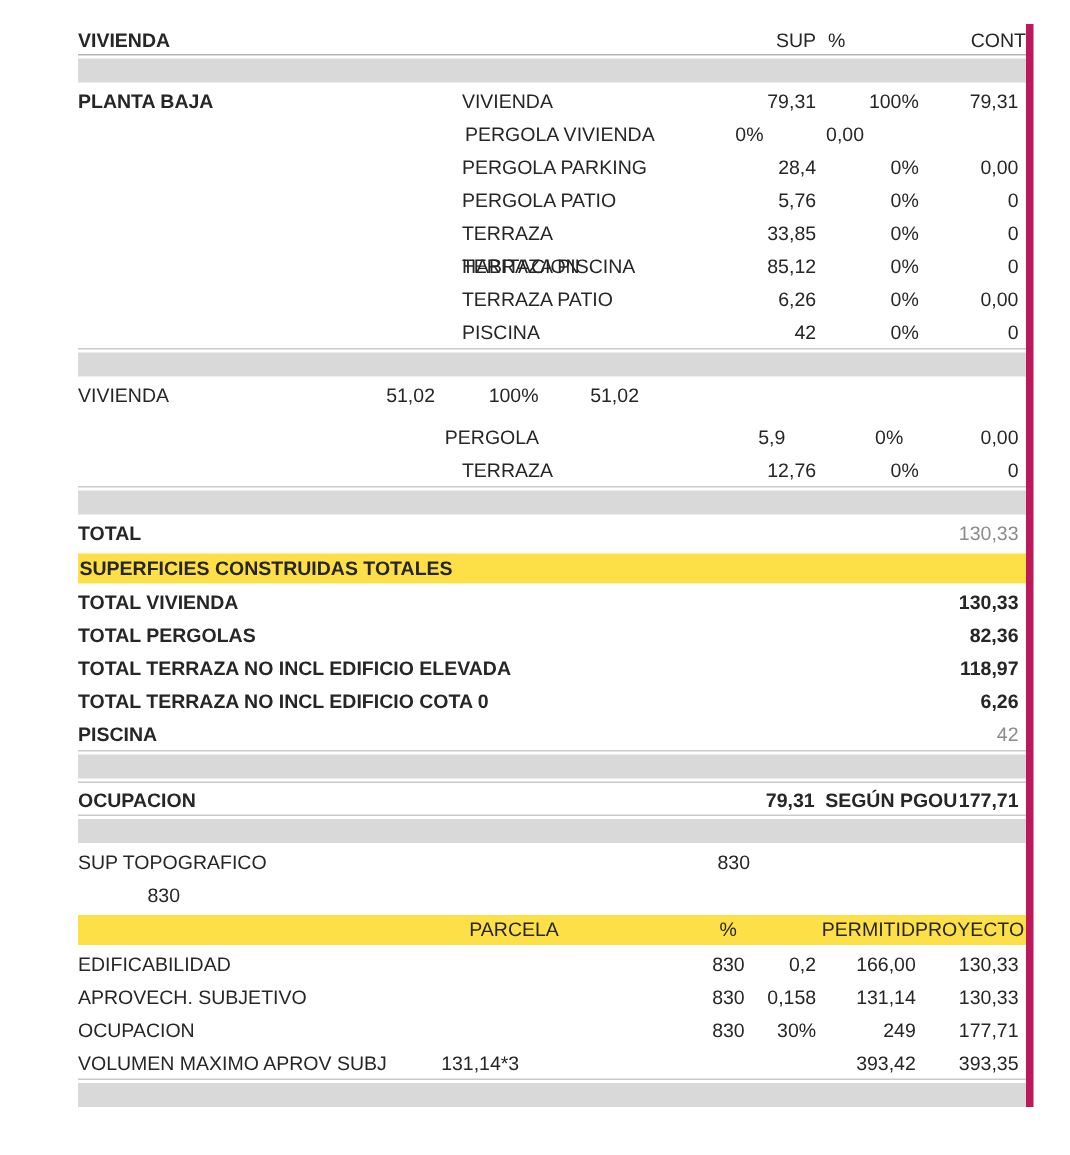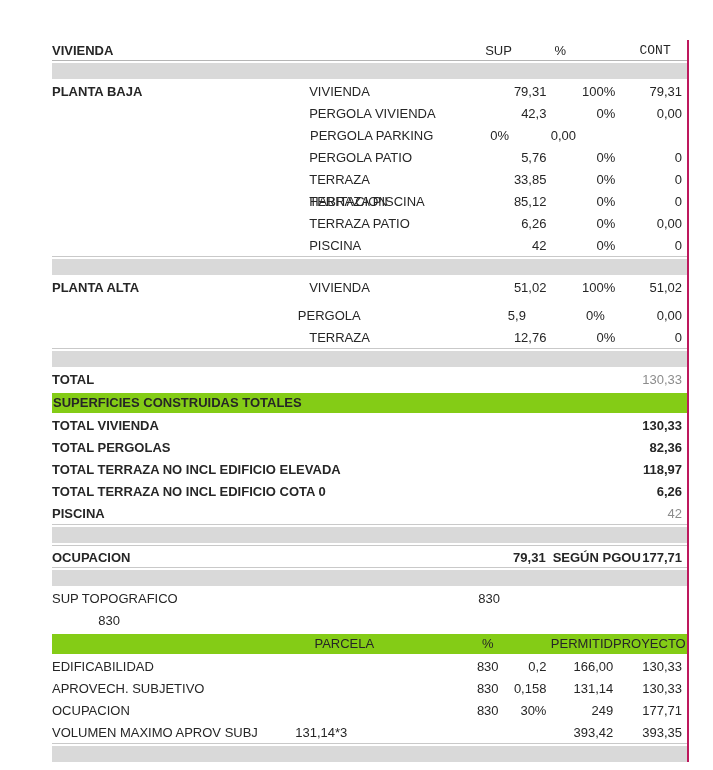--- a/index.html
+++ b/index.html
@@ -3,41 +3,41 @@
 <meta charset="utf-8">
 <style>
   * { margin:0; padding:0; box-sizing:border-box; }
   html,body { background:#ffffff; }
   body {
     width:713px; height:770px; overflow:hidden;
     font-family:"Liberation Sans","DejaVu Sans",sans-serif;
     font-size:13px; color:#262626;
     -webkit-font-smoothing:antialiased;
   }
-  .sheet { position:relative; margin:40px 0 0 52px; width:637px; border-right:2px solid #be185d; }
+  .sheet { position:relative; margin:16px 0 0 52px; width:637px; border-right:5px solid #be185d; }
   .row { display:flex; height:22px; line-height:22px; }
   .bold { font-weight:700; }
   .muted { color:#8c8c8c; }
   .bb { border-bottom:1px solid #c9c9c9; }
   .bb-dark { border-bottom:1px solid #b5b5b5; }
   .bt { border-top:1px solid #c9c9c9; }
   .band { height:16px; background:#d9d9d9; margin:2px 0; }
-  .shade { background:#84cc16; }
+  .shade { background:#fde047; }
 
   
   .c1 { width:258px; }
   .c2 { width:130px; }
   .csup { width:108px; text-align:right; }
   .cpct { width:69px; text-align:right; }
   .ccont { width:72px; text-align:right; padding-right:5px; }
 
   .hdr-row { height:21px; line-height:21px; }
-  .h-sup { width:108px; text-align:center; padding-left:12px; }
+  .h-sup { width:108px; text-align:right; padding-left:12px; }
   .h-pct { width:69px; text-align:left; padding-left:8px; }
-  .h-cont { width:72px; text-align:center; padding-left:8px;font-family:Liberation Mono, monospace; }
+  .h-cont { width:72px; text-align:right; padding-left:8px; }
 
   
   .tlabel { flex:1; }
   .tval { width:90px; text-align:right; padding-right:5px; }
   .shade-row { height:20px; line-height:20px; margin:2px 0; padding-left:1px; }
 
   
   .oc-row { height:23px; line-height:23px; }
   .o1 { width:258px; }
   .o2 { width:238px; text-align:right; }
@@ -82,27 +82,27 @@
       <div class="row">
         <div class="c1 bold">PLANTA BAJA</div>
         <div class="c2">VIVIENDA</div>
         <div class="csup">79,31</div>
         <div class="cpct">100%</div>
         <div class="ccont">79,31</div>
       </div>
       <div class="row">
         <div class="c1 bold"></div>
         <div class="c2">PERGOLA VIVIENDA</div>
-        <div class="csup">42,3</div>
         <div class="cpct">0%</div>
         <div class="ccont">0,00</div>
       </div>
       <div class="row">
         <div class="c1 bold"></div>
         <div class="c2">PERGOLA PARKING</div>
+        <div class="csup">28,4</div>
         <div class="cpct">0%</div>
         <div class="ccont">0,00</div>
       </div>
       <div class="row">
         <div class="c1 bold"></div>
         <div class="c2">PERGOLA PATIO</div>
         <div class="csup">5,76</div>
         <div class="cpct">0%</div>
         <div class="ccont">0</div>
       </div>
@@ -133,21 +133,20 @@
         <div class="csup">42</div>
         <div class="cpct">0%</div>
         <div class="ccont">0</div>
       </div>
     </div>
 
   <div class="band"></div>
 
   <div id="section-1">
       <div class="row">
-        <div class="c1 bold">PLANTA ALTA</div>
         <div class="c2">VIVIENDA</div>
         <div class="csup">51,02</div>
         <div class="cpct">100%</div>
         <div class="ccont">51,02</div>
       </div>
       <div class="row gap">
         <div class="c1 bold"></div>
         <div class="c2">PERGOLA</div>
         <div class="csup">5,9</div>
         <div class="cpct">0%</div>

